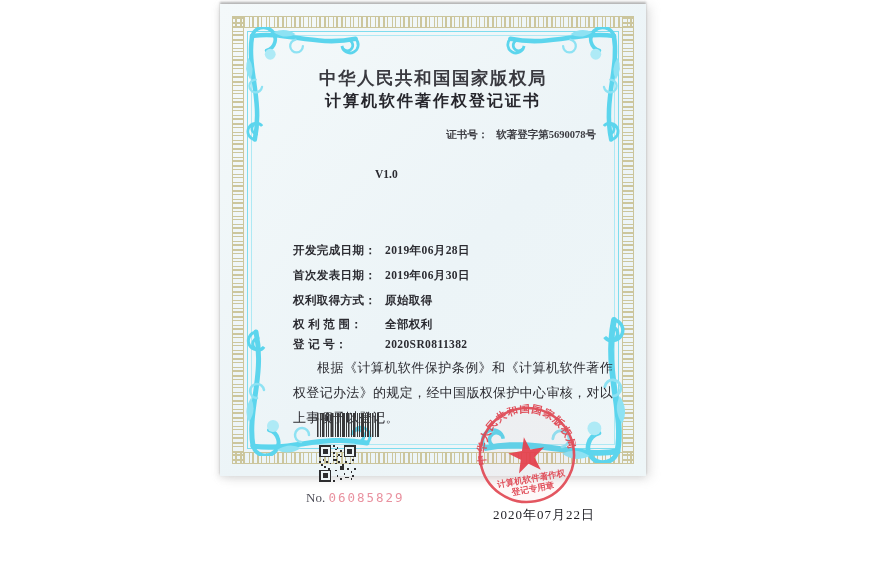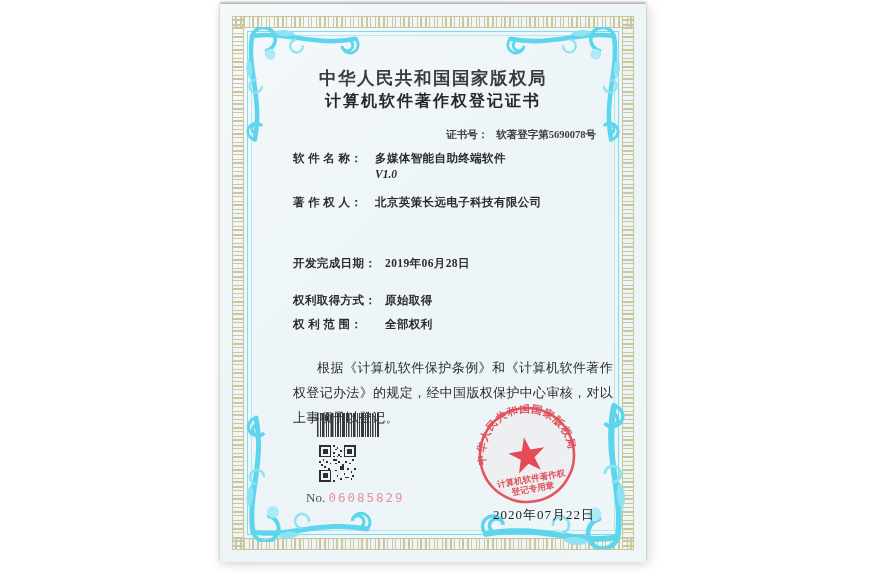--- a/index.html
+++ b/index.html
@@ -2,21 +2,21 @@
 <html><head>
 <meta charset="utf-8">
 <style>
   html,body{margin:0;padding:0;}
   body{
     width:884px;height:572px;position:relative;overflow:hidden;
     background:#ffffff;
     font-family:"Liberation Serif","DejaVu Serif",serif;
   }
   .paper{
-    position:absolute;left:220px;top:4px;width:426px;height:558px;
+    position:absolute;left:220px;top:4px;width:426px;height:472px;
     background:linear-gradient(135deg,#f4f9fa 0%,#ecf4f7 55%,#eef6f8 100%);
     box-shadow:0 -2px 2px rgba(130,130,130,.55),4px 2px 10px rgba(165,165,165,.32),-2px 2px 6px rgba(180,180,180,.25);
   }
   
   .gk{position:absolute;}
   .gk-h{left:12px;right:12px;height:10px;border-top:1.3px solid #cbc59c;border-bottom:1.3px solid #cbc59c;
     background:repeating-linear-gradient(90deg,#ccc69d 0 1.4px,rgba(0,0,0,0) 1.4px 3.5px,#ccc69d 3.5px 4.9px,rgba(0,0,0,0) 4.9px 8.4px);}
   .gk-top{top:12px;}  .gk-bottom{bottom:12px;}
   .gk-v{top:12px;bottom:12px;width:10px;border-left:1.3px solid #cbc59c;border-right:1.3px solid #cbc59c;
     background:repeating-linear-gradient(0deg,#ccc69d 0 1.4px,rgba(0,0,0,0) 1.4px 3.5px,#ccc69d 3.5px 4.9px,rgba(0,0,0,0) 4.9px 8.4px);}
@@ -31,21 +31,21 @@
   .fl-bl{left:23px;bottom:20px;transform:scaleY(-1);width:130px;height:130px;}
   .fl-br{right:17px;bottom:13px;transform:scale(-1,-1);width:150px;height:150px;}
   
   .abs{position:absolute;}
   .authority{top:62px;left:0;right:0;text-align:center;font-size:17.5px;letter-spacing:1.5px;color:#3a3a40;font-weight:600;}
   .title{top:87px;left:0;right:0;text-align:center;font-size:16px;font-weight:700;letter-spacing:2px;color:#26262c;}
   .certno{top:124px;right:50px;font-size:10.5px;color:#3c3c42;font-weight:600;}
   .certno .sep{display:inline-block;width:8px;}
   .row{position:absolute;left:73px;font-size:11.5px;font-weight:600;color:#2b2b31;letter-spacing:.4px;white-space:nowrap;}
   .row .lbl{display:inline-block;width:82px;}
-  .version{position:absolute;left:155px;top:164px;font-size:11.5px;font-weight:600;color:#2b2b31;font-style:italic;}
+  .version{position:absolute;left:155px;top:164px;font-size:11.5px;font-weight:600;color:#2b2b31;}
   .statement{position:absolute;left:73px;top:351px;width:320px;font-size:13px;line-height:25px;
     color:#2b2b31;text-indent:24px;font-weight:400;letter-spacing:.2px;text-align:justify;}
   .barcode{position:absolute;left:97px;top:409px;}
   .qr{position:absolute;left:99px;top:441px;}
   .serial{position:absolute;left:86px;top:486px;font-size:13px;color:#50505a;white-space:nowrap;}
   .serial .num{color:#e9919f;font-size:12.5px;letter-spacing:2px;font-family:"DejaVu Sans Mono",monospace;}
   .seal{position:absolute;left:257px;top:401px;width:100px;height:100px;transform:rotate(-10deg);opacity:.93;}
   .issue-date{position:absolute;left:255px;top:502px;width:138px;text-align:center;font-size:13px;
     font-weight:400;color:#1e1e24;letter-spacing:1px;white-space:nowrap;}
 </style>
@@ -120,37 +120,37 @@
     <path d="M6 34 q-6 12 2 24 q6 -12 -2 -24z" fill="#8ee2f3"></path>
     <circle cx="30" cy="30" r="6" fill="#aeeaf6"></circle>
   </svg>
 
   <div class="abs authority">中华人民共和国国家版权局</div>
   <div class="abs title">计算机软件著作权登记证书</div>
   <div class="abs certno">
     <span>证书号：</span><span class="sep"></span><span>软著登字第5690078号</span>
   </div>
 
-  <div class="row" style="top:147px">
-    <span class="lbl">软 件 名 称：</span><span>多媒体智能自助终端软件</span>
-  </div>
   <div class="version">V1.0</div>
 
-  <div class="row" style="top:191px">
-    <span class="lbl">著 作 权 人：</span><span>北京英策长远电子科技有限公司</span>
-  </div>
-
-  <div class="row" style="top:252px">
+
+  <div class="row" style="top:239px">
     <span class="lbl" style="width:92px">开发完成日期：</span><span>2019年06月28日</span>
+  </div>
+  <div class="row" style="top:264px">
+    <span class="lbl" style="width:92px">首次发表日期：</span><span>2019年06月30日</span>
   </div>
   <div class="row" style="top:289px">
     <span class="lbl" style="width:92px">权利取得方式：</span><span>原始取得</span>
   </div>
   <div class="row" style="top:313px">
     <span class="lbl" style="width:92px">权 利 范 围：</span><span>全部权利</span>
+  </div>
+  <div class="row" style="top:333px">
+    <span class="lbl" style="width:92px">登  记  号：</span><span>2020SR0811382</span>
   </div>
 
   <div class="statement">根据《计算机软件保护条例》和《计算机软件著作权登记办法》的规定，经中国版权保护中心审核，对以上事项予以登记。</div>
 
   <svg class="barcode" width="62" height="24" viewBox="0 0 62 24">
     <g fill="#39393b">
       <rect x="0" width="1.5" height="24"></rect>
         <rect x="3" width="1" height="24"></rect>
         <rect x="5" width="2.5" height="24"></rect>
       <rect x="9" width="1" height="24"></rect>

